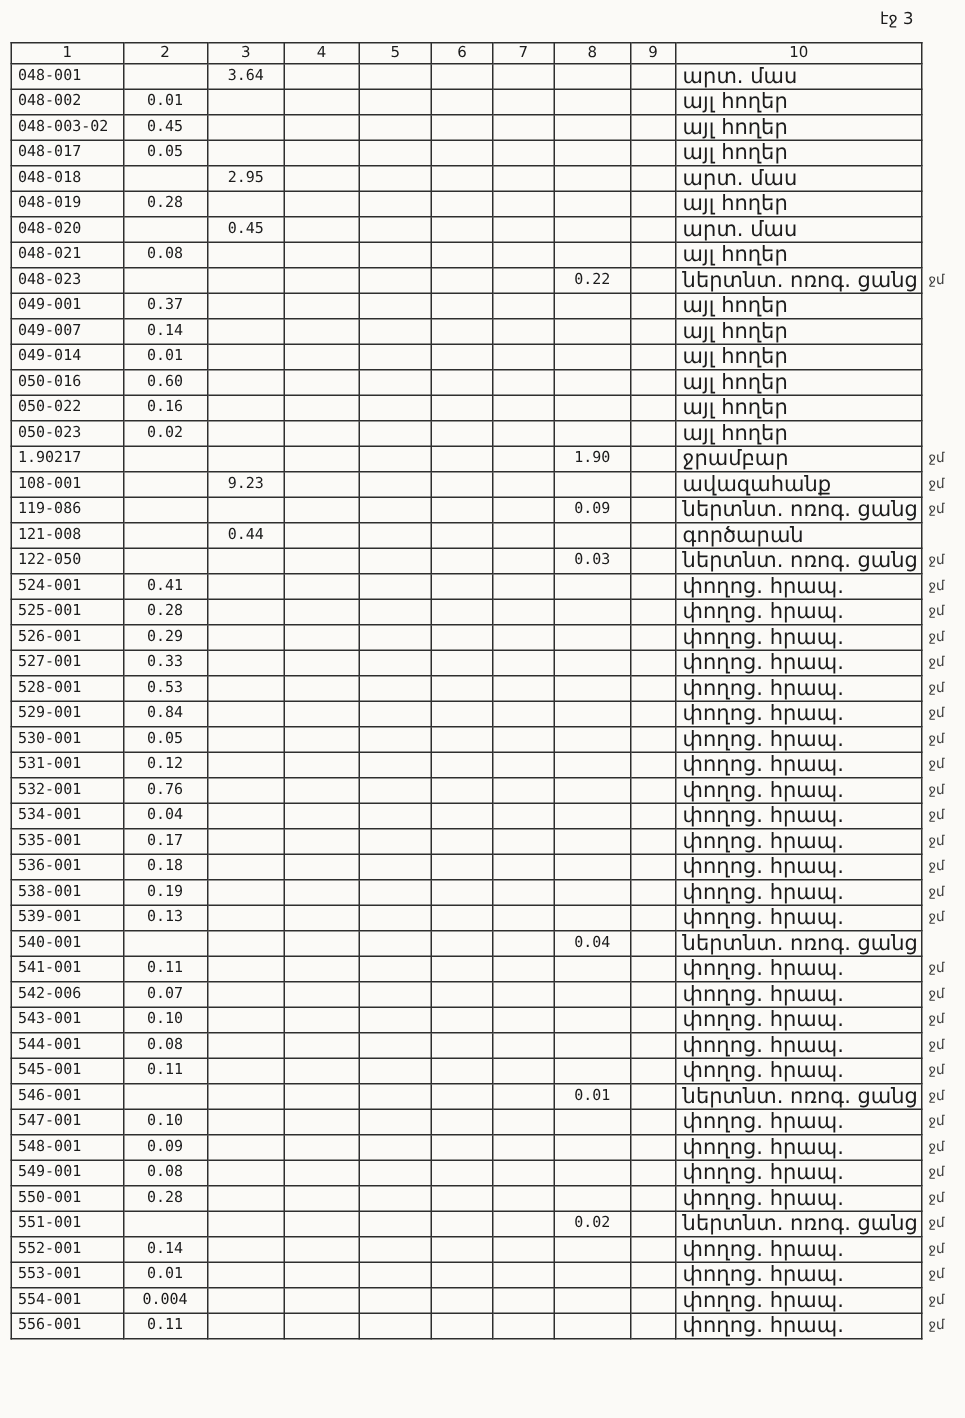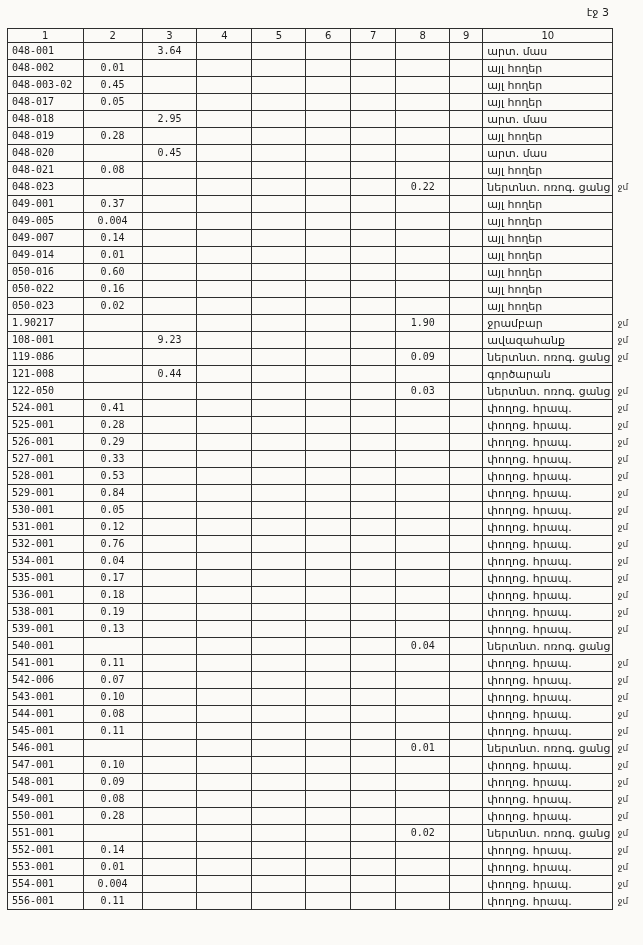--- a/index.html
+++ b/index.html
@@ -23,21 +23,21 @@
     height: 16px;
     padding: 0 2px;
     overflow: hidden;
     white-space: nowrap;
     vertical-align: middle;
     line-height: 1;
   }
   th { font-weight: normal; height: 13px; text-align: center; background: #fbfaf7; }
   td.c1 { text-align: left; padding-left: 4px; font-family: "DejaVu Sans Mono", monospace; font-size: 10px; margin-left: 15px; }
   td.c2, td.c3, td.c8 { text-align: center; font-family: "DejaVu Sans Mono", monospace; font-size: 10px; }
-  td.c10 { text-align: left; font-size: 11px; padding-left: 4px; }
+  td.c10 { text-align: left; font-size: 14px; padding-left: 4px; }
   td.note-cell, th.note-cell {
     border: none; background: transparent;
     font-size: 9px; color: #3a3a3a;
     text-align: left; padding-left: 4px;
   }
 </style>
 </head>
 <body>
 
 <div class="corner-label">էջ 3</div>
@@ -197,33 +197,20 @@
           <td class="c4"></td>
           <td class="c5"></td>
           <td class="c6"></td>
           <td class="c7"></td>
           <td class="c8"></td>
           <td class="c9"></td>
           <td class="c10">այլ հողեր</td>
           <td class="note-cell"></td>
         </tr>
         <tr>
-          <td class="c1">049-005</td>
-          <td class="c2">0.004</td>
-          <td class="c3"></td>
-          <td class="c4"></td>
-          <td class="c5"></td>
-          <td class="c6"></td>
-          <td class="c7"></td>
-          <td class="c8"></td>
-          <td class="c9"></td>
-          <td class="c10">այլ հողեր</td>
-          <td class="note-cell"></td>
-        </tr>
-        <tr>
           <td class="c1">049-007</td>
           <td class="c2">0.14</td>
           <td class="c3"></td>
           <td class="c4"></td>
           <td class="c5"></td>
           <td class="c6"></td>
           <td class="c7"></td>
           <td class="c8"></td>
           <td class="c9"></td>
           <td class="c10">այլ հողեր</td>

